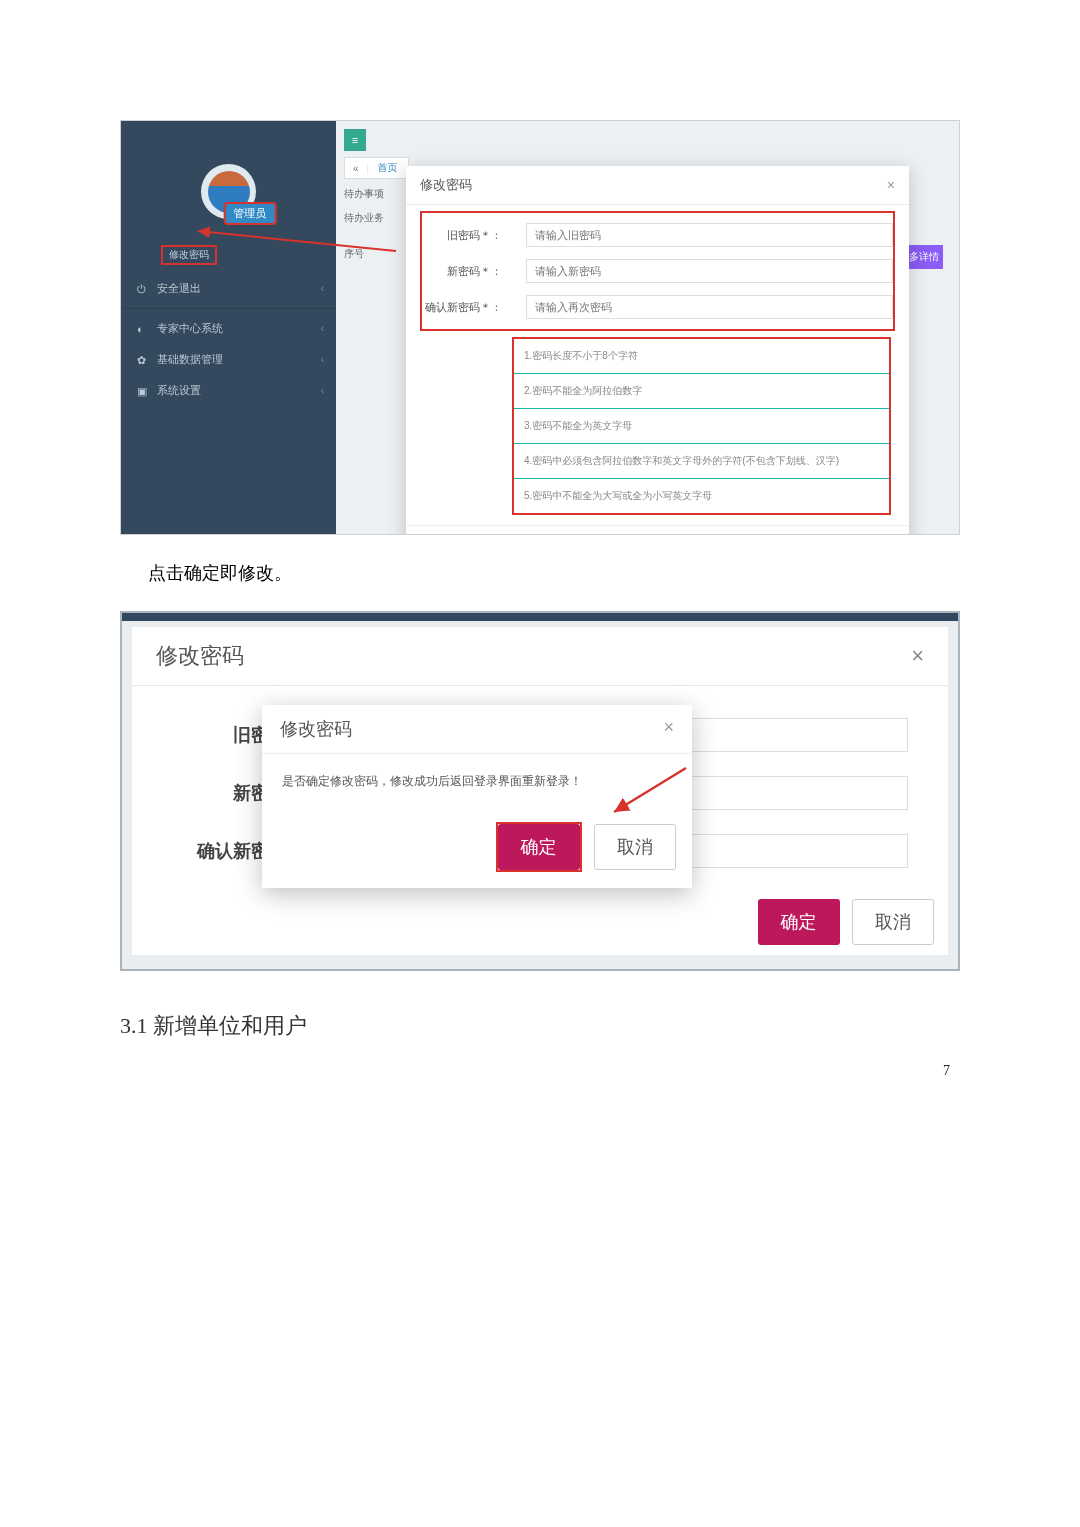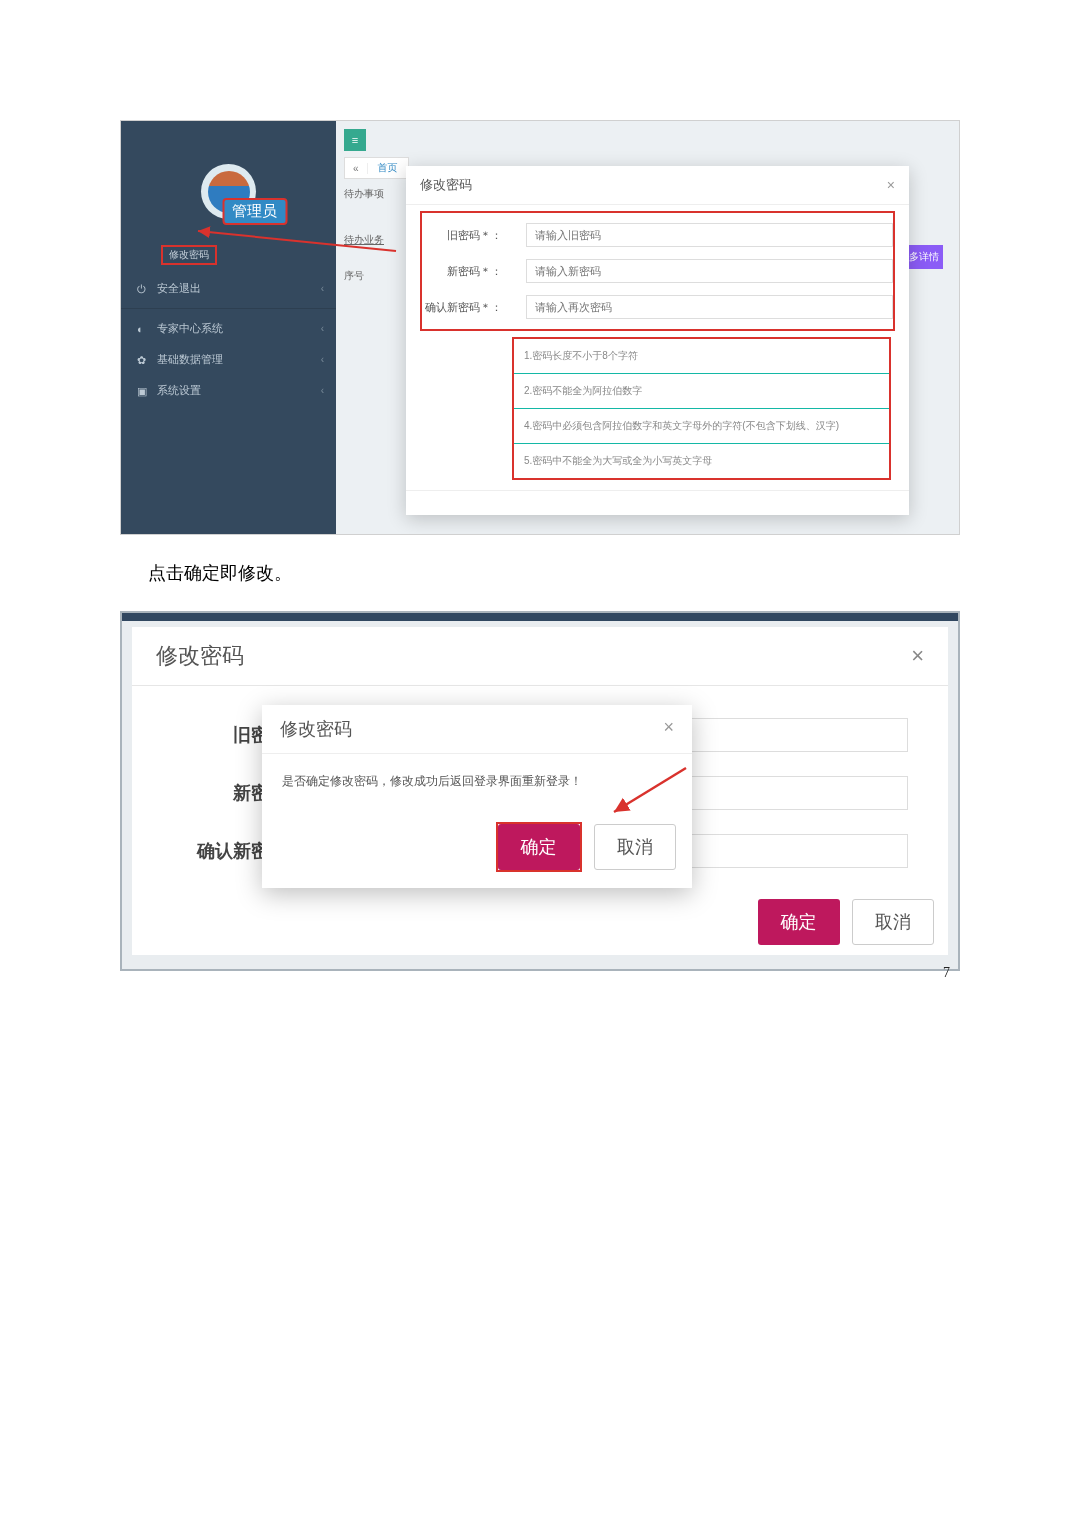--- a/index.html
+++ b/index.html
@@ -5,21 +5,21 @@
     * { box-sizing: border-box; margin: 0; padding: 0; }
     body { background: #fff; font-family: "Microsoft YaHei", sans-serif; color: #333; }
     .page { width: 1080px; margin: 0 auto; padding: 120px 120px 60px; position: relative; }
 
     
     .shot { border: 1px solid #d0d0d0; background: #263746; position: relative; width: 100%; height: 415px; overflow: hidden; }
     .sidebar { position: absolute; left: 0; top: 0; width: 215px; height: 100%; background: #34495e; color: #e0e6eb; }
     .avatar-wrap { height: 98px; display: flex; justify-content: center; align-items: flex-end; position: relative; }
     .avatar-circle { width: 55px; height: 55px; border-radius: 50%; background: #deeaf0; display: flex; justify-content: center; align-items: center; }
     .avatar-body { width: 42px; height: 42px; border-radius: 50%; background: linear-gradient(180deg, #c96a3e 0%, #c96a3e 35%, #2f7cc0 35%, #2f7cc0 100%); }
-    .admin-badge { position: absolute; bottom: -6px; left: 50%; transform: translateX(-10%); background: #318ac5; color: #fff; font-size: 15px; padding: 2px 8px; border: 2px solid #d9322d; border-radius: 4px; }
+    .admin-badge { position: absolute; bottom: -6px; left: 50%; transform: translateX(-10%); background: #318ac5; color: #fff; font-size: 11px; padding: 2px 8px; border: 2px solid #d9322d; border-radius: 4px; }
     .side-link { display: flex; align-items: center; font-size: 11px; padding: 8px 16px; color: #bcc9d4; position: relative; }
     .side-link.first { margin-top: 18px; font-size: 10px; }
     .side-link .ico { width: 12px; height: 12px; margin-right: 8px; display: inline-block; }
     .side-link .chev { position: absolute; right: 12px; color: #7a8b9a; font-size: 10px; }
     .chg-pwd-box { border: 2px solid #d9322d; padding: 1px 6px; display: inline-block; margin-left: 24px; font-size: 10px; color: #c5d0da; }
     .divider-row { height: 1px; background: #2d3f51; margin: 4px 0; }
 
     .main-area { position: absolute; left: 215px; top: 0; right: 0; height: 100%; background: #ecf0f3; }
     .ham { position: absolute; left: 8px; top: 8px; width: 22px; height: 22px; background: #35a98f; color: #fff; display: flex; align-items: center; justify-content: center; font-size: 11px; }
     .crumb { position: absolute; left: 8px; top: 36px; height: 22px; background: #fff; border: 1px solid #ddd; display: flex; align-items: center; font-size: 10px; color: #777; }
@@ -116,21 +116,21 @@
     </div>
 
     <div class="main-area">
       <div class="ham">≡</div>
       <div class="crumb">
         <span class="crumb-back">«</span>
         <span class="crumb-home">首页</span>
       </div>
       <div class="mini-col">
         <div>待办事项</div>
-        <div style="margin-top:24px;text-decoration:underline;">待办业务</div>
+        <div style="margin-top:2px;">待办业务</div>
         <div style="margin-top:14px;">序号</div>
       </div>
       <div class="more-btn">更多详情</div>
 
       <div class="modal1">
         <div class="modal1-head">
           <span class="modal1-title">修改密码</span>
           <span class="modal1-close">×</span>
         </div>
         <div class="modal1-body">
@@ -144,20 +144,21 @@
               <input placeholder="请输入新密码" style="">
             </div>
             <div class="form-row">
               <label><span>确认新密码＊：</span></label>
               <input placeholder="请输入再次密码" style="">
             </div>
           </div>
           <div class="rules-box">
             <div>1.密码长度不小于8个字符</div>
             <div>2.密码不能全为阿拉伯数字</div>
+            <div>3.密码不能全为英文字母</div>
             <div>4.密码中必须包含阿拉伯数字和英文字母外的字符(不包含下划线、汉字)</div>
             <div>5.密码中不能全为大写或全为小写英文字母</div>
           </div>
         </div>
         <div class="modal1-foot">
           
           
         </div>
       </div>
     </div>
@@ -217,15 +218,16 @@
                   <path d="M0,0 L6,3 L0,6 Z" fill="#d9322d"></path>
                 </marker>
               </defs>
             <line x1="112" y1="4" x2="40" y2="48" stroke="#d9322d" stroke-width="2.5" marker-end="url(#ah2)"></line>
           </svg>
         </div>
       </div>
     </div>
   </div>
 
+  <h2 class="section-head">3.1 新增单位和用户</h2>
 
   <div class="page-num">7</div>
 </div>
 
 </body></html>

